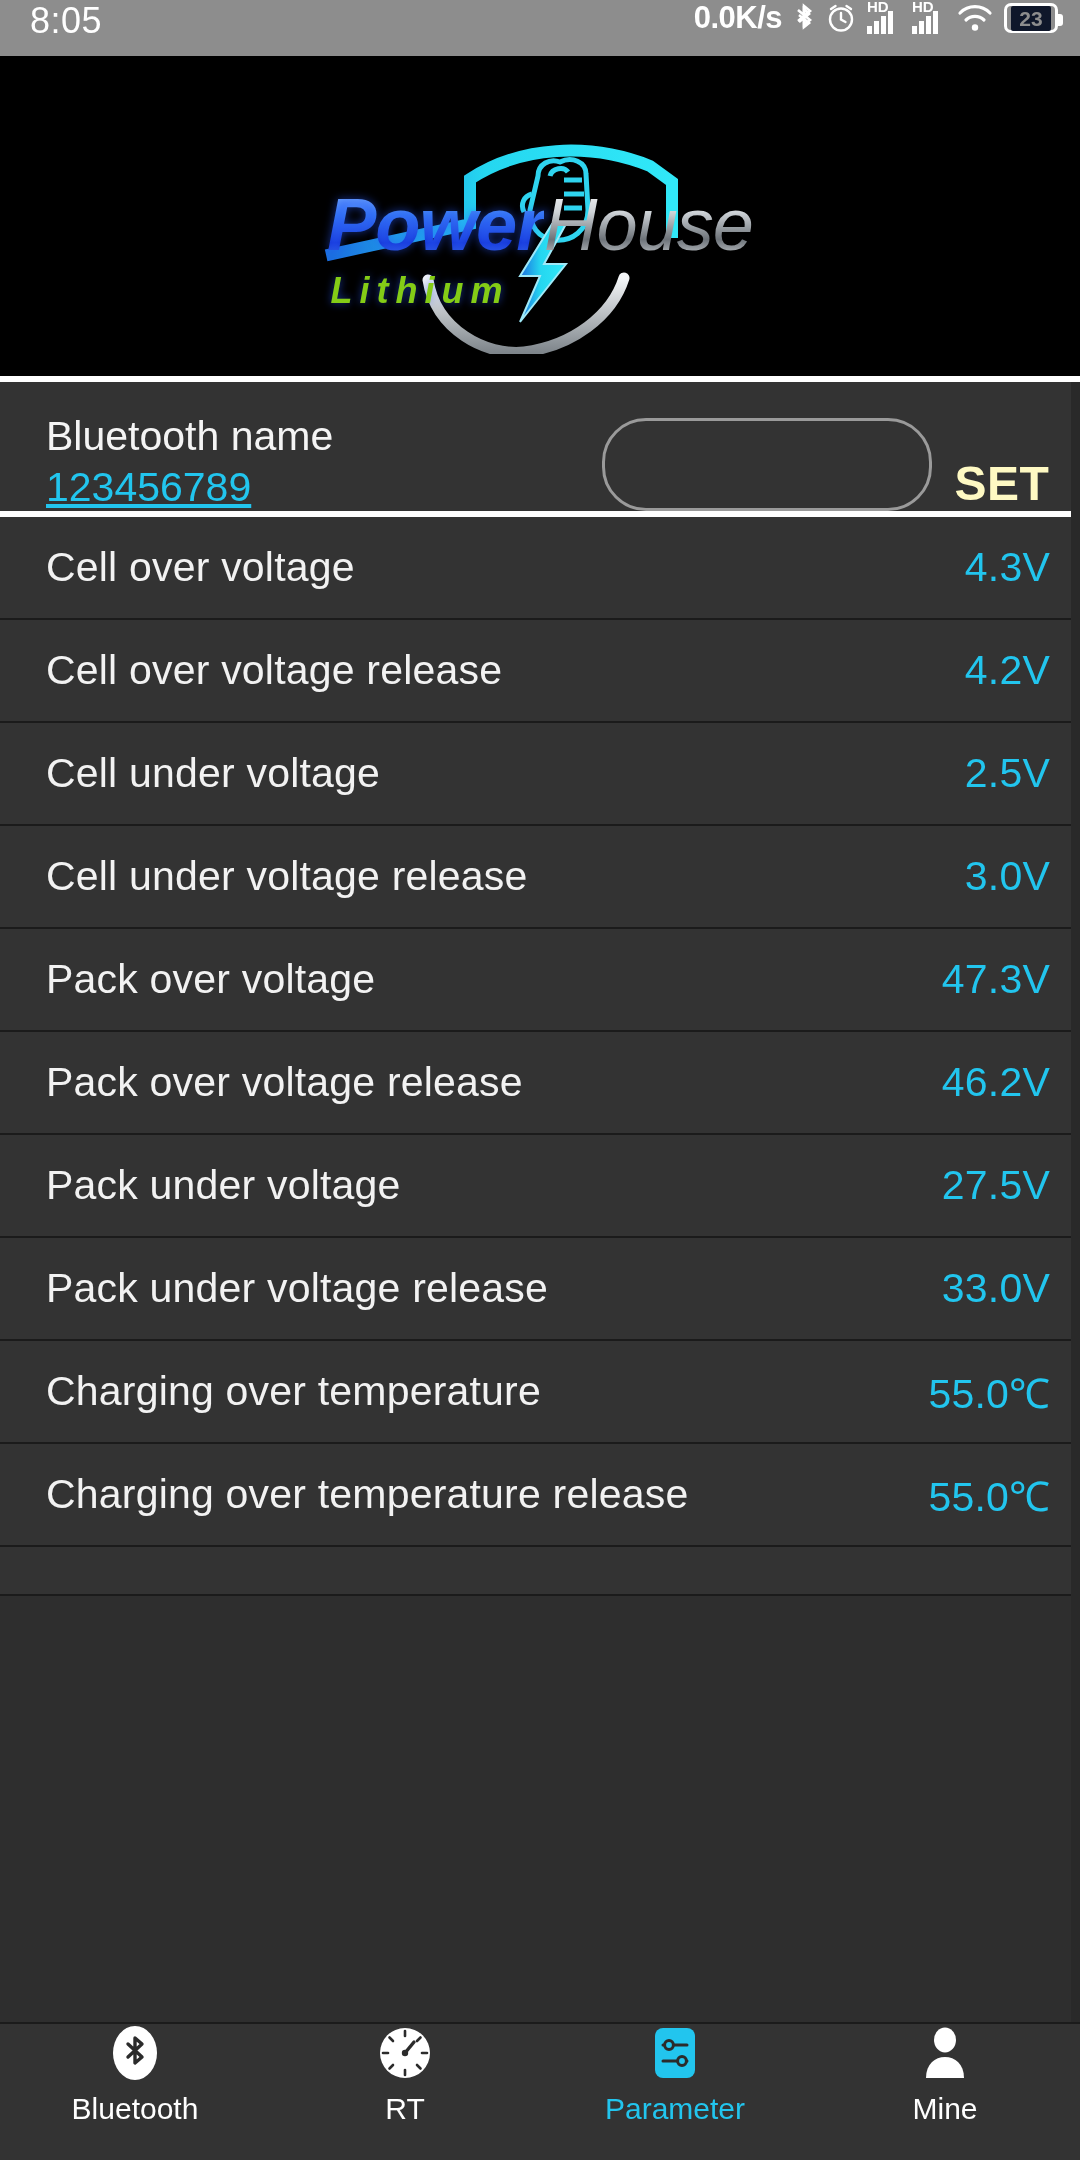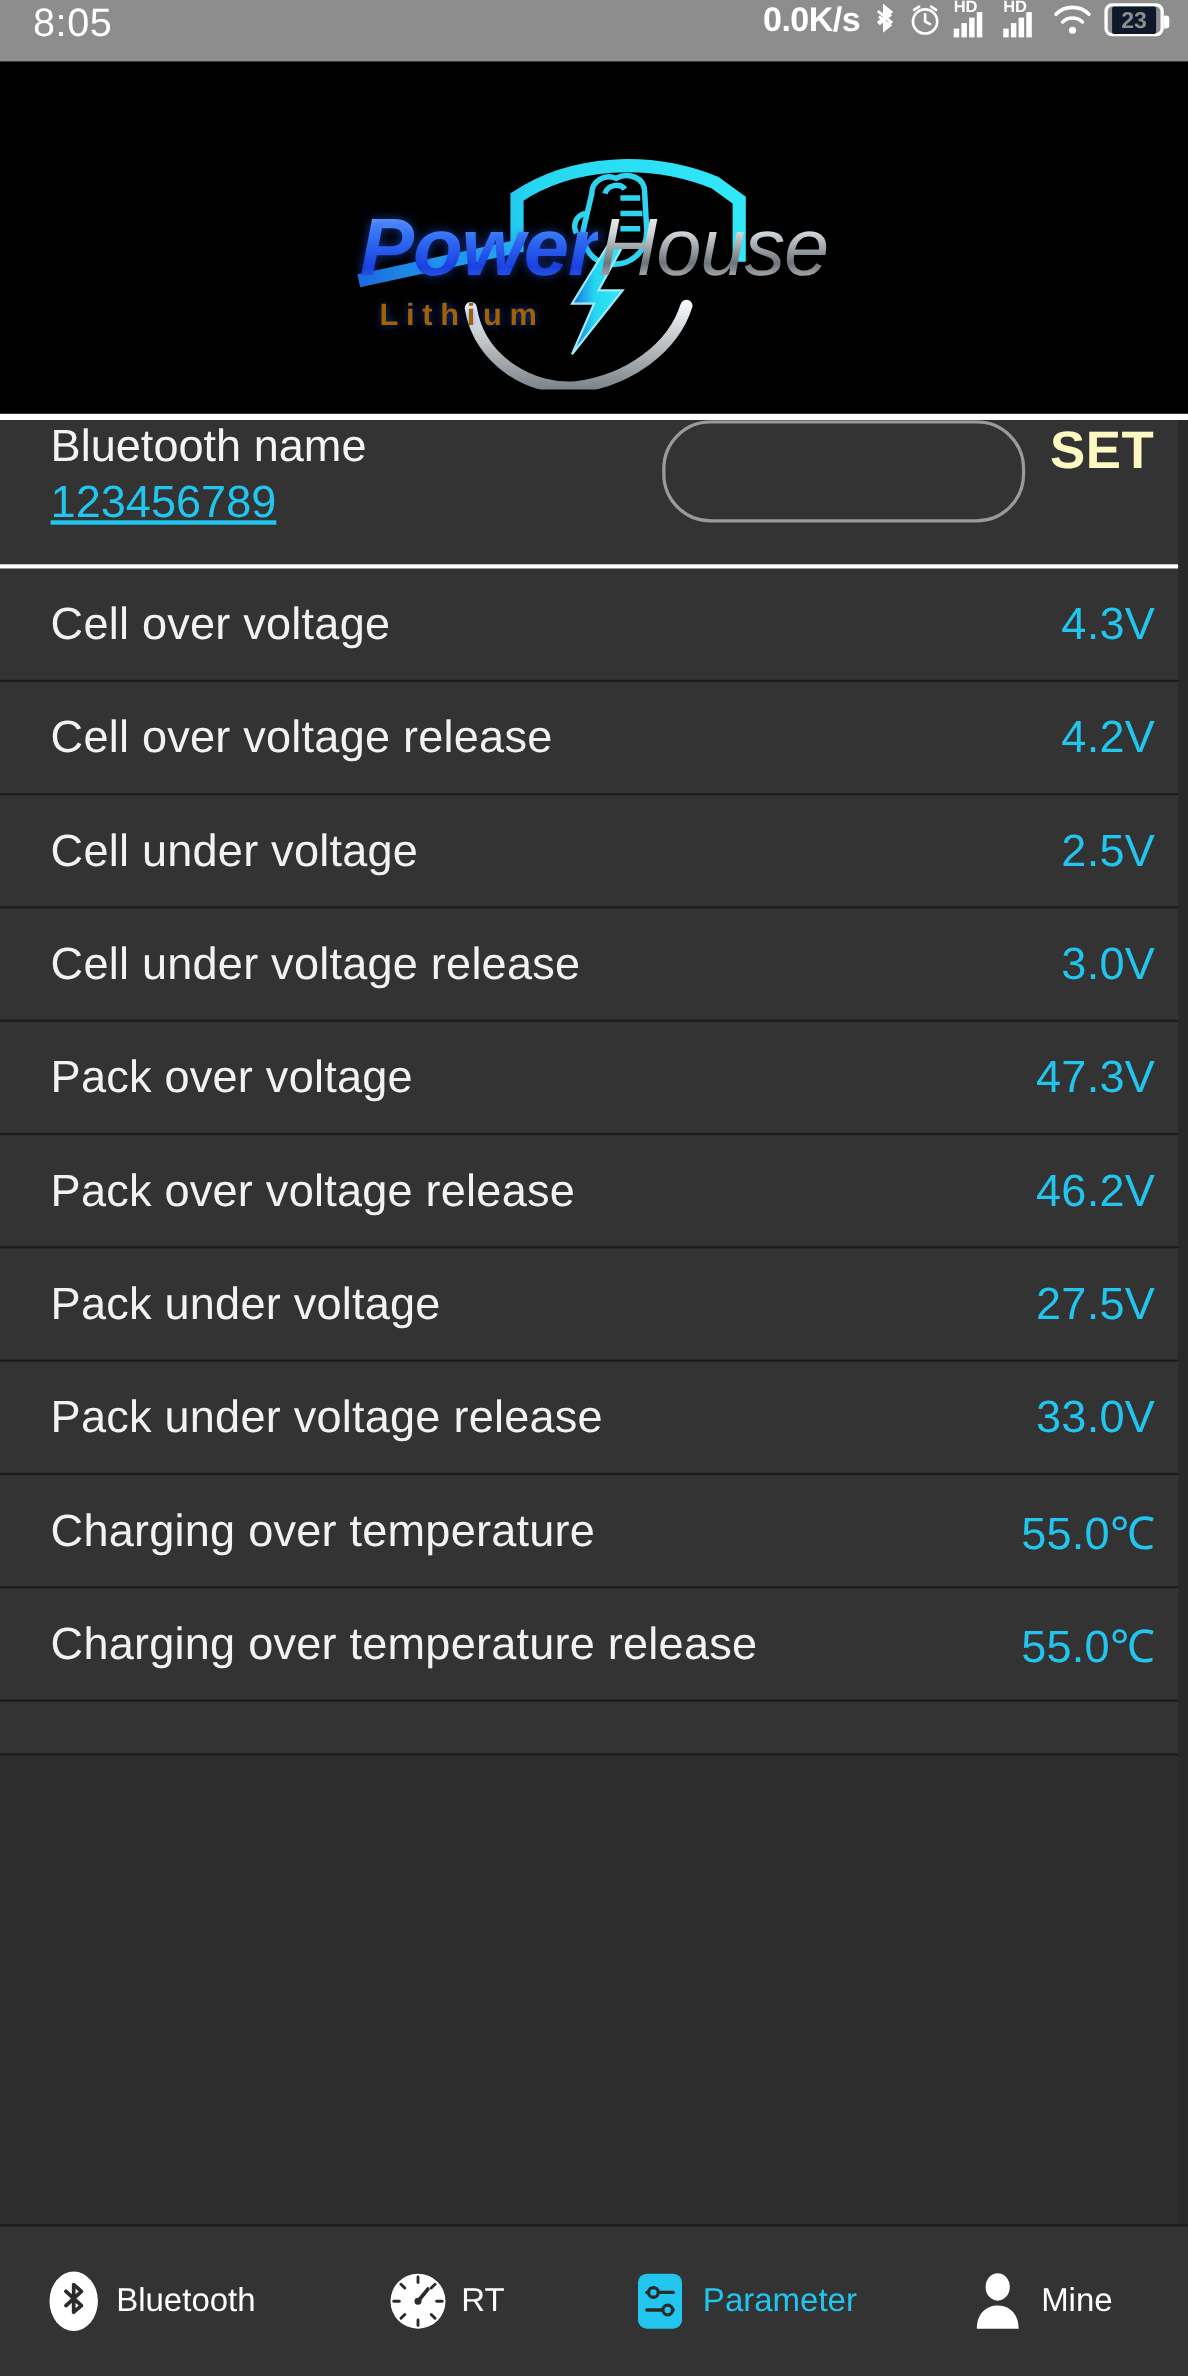--- a/index.html
+++ b/index.html
@@ -72,22 +72,22 @@
     font-size:74px; font-style:italic; font-weight:normal;
     letter-spacing:-1px;
     background:linear-gradient(180deg,#ffffff 0%,#cfd4d8 35%,#6d7379 68%,#e9edf0 100%);
     -webkit-background-clip:text; background-clip:text; color:transparent;
   }
   #logo-sub{
     position:absolute; left:0; top:186px; width:640px; text-align:center;
   }
   #logo-sub span{
     display:inline-block; margin-right:240px;
-    font-size:28px; font-weight:bold;
-    letter-spacing:7px; color:#a16207;
+    font-size:36px; font-style:italic; font-weight:bold;
+    letter-spacing:7px; color:#84cc16;
     text-shadow:0 0 8px rgba(40,90,255,.6);
   }
   #banner-rule{ width:1080px; height:6px; background:#ffffff; }
 
   
   #list{
     width:1080px; background:#2e2e2e;
     height:1642px; position:relative; overflow:hidden;
   }
   #scroll-gutter{
@@ -104,22 +104,22 @@
   .row-label{
     color:#f2f2f2; font-size:41px; letter-spacing:.2px;
   }
   .row-value{
     margin-left:auto; color:#22c5ee; font-size:41px; letter-spacing:.2px;
   }
 
   
   #bt-row{
     width:1080px; height:135px; background:#333333;
-    border-bottom:4px solid #ffffff;
-    display:flex; align-items:flex-start; padding:0 22px 0 46px;
+    border-bottom:6px solid #ffffff;
+    display:flex; align-items:flex-end; padding:0 22px 0 46px;
   }
   #bt-texts{ display:flex; flex-direction:column; gap:4px; }
   #bt-title{ color:#f4f4f4; font-size:41px; }
   #bt-name{ color:#22c5ee; font-size:41px;text-decoration:underline; }
   #bt-input{
     margin-left:auto;
     width:330px; height:93px;
     border:3px solid #9a9a9a; border-radius:44px;
     background:transparent; color:#e8e8e8;
     font-size:36px; padding:0 22px;
@@ -133,22 +133,22 @@
   .row-blank{ height:49px; background:#333333; border-bottom:2px solid #1b1b1b; }
 
   
   #bottomnav{
     position:absolute; left:0; bottom:0;
     width:1080px; height:138px; background:#333333;
     display:flex; align-items:center;
     border-top:2px solid #1b1b1b;
   }
   .navitem{
-    flex:1; display:flex; flex-direction:row;
-    align-items:center; justify-content:center; gap:10px;
+    flex:1; display:flex; flex-direction:column;
+    align-items:center; gap:10px;
     height:100%;
   }
   .navlabel{ font-size:30px; color:#ffffff; }
   .navitem.active .navlabel{ color:#22c5ee; }
   .navicon{ width:58px; height:58px; display:block; }
 </style>
 </head>
 <body>
 
 <div id="statusbar">

